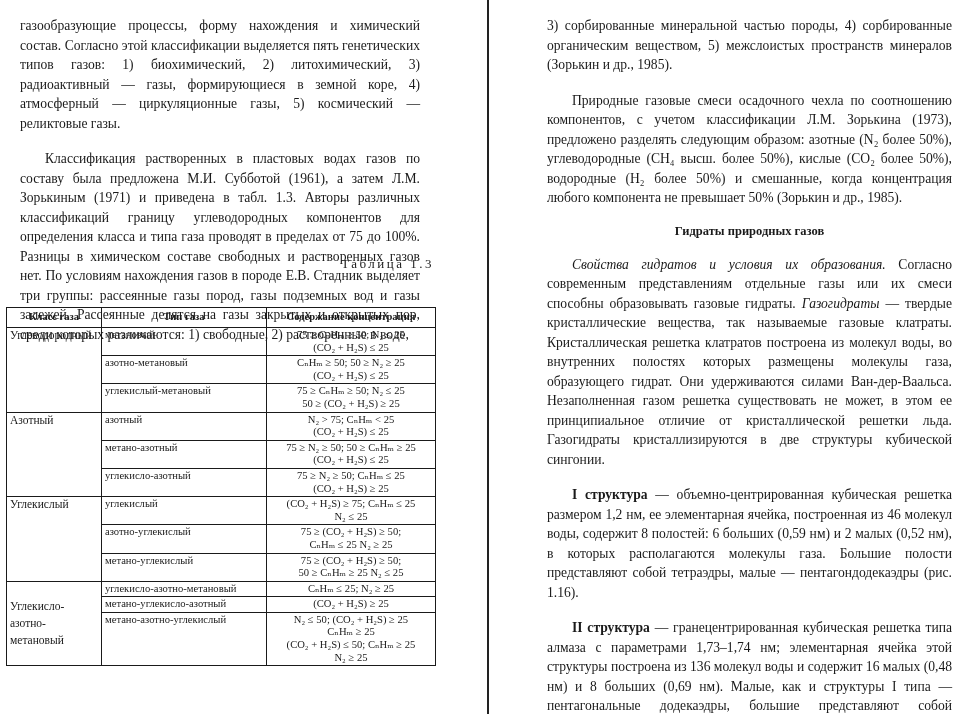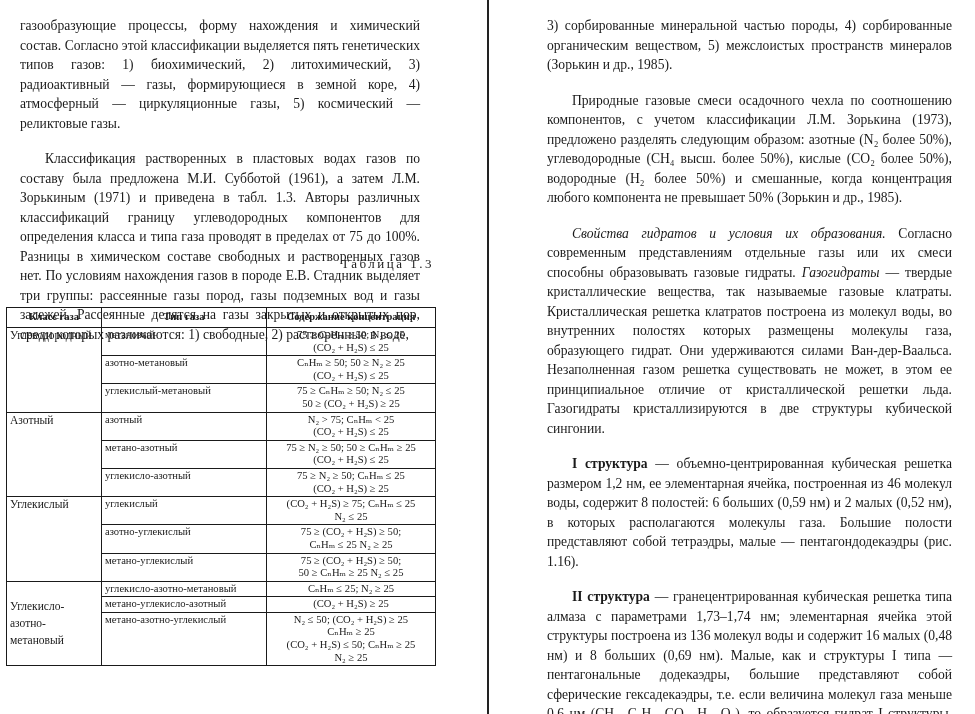--- a/index.html
+++ b/index.html
@@ -144,16 +144,17 @@
       </tr>
     </tbody>
   </table>
 </div>
 
 <div class="gutter"></div>
 
 <div class="page page-right">
   <p class="para">3) сорбированные минеральной частью породы, 4) сорбированные органическим веществом, 5) межслоистых пространств минералов (Зорькин и др., 1985).</p>
   <p class="para indent">Природные газовые смеси осадочного чехла по соотношению компонентов, с учетом классификации Л.М. Зорькина (1973), предложено разделять следующим образом: азотные (N₂ более 50%), углеводородные (CH₄ высш. более 50%), кислые (CO₂ более 50%), водородные (H₂ более 50%) и смешанные, когда концентрация любого компонента не превышает 50% (Зорькин и др., 1985).</p>
+  <h3 class="section">Гидраты природных газов</h3>
   <p class="para indent"><span class="it">Свойства гидратов и условия их образования.</span><span> Согласно современным представлениям отдельные газы или их смеси способны образовывать газовые гидраты. </span><span class="it">Газогидраты</span><span> — твердые кристаллические вещества, так называемые газовые клатраты. Кристаллическая решетка клатратов построена из молекул воды, во внутренних полостях которых размещены молекулы газа, образующего гидрат. Они удерживаются силами Ван-дер-Ваальса. Незаполненная газом решетка существовать не может, в этом ее принципиальное отличие от кристаллической решетки льда. Газогидраты кристаллизируются в две структуры кубической сингонии.</span></p>
   <p class="para indent"><span class="b">I структура</span><span> — объемно-центрированная кубическая решетка размером 1,2 нм, ее элементарная ячейка, построенная из 46 молекул воды, содержит 8 полостей: 6 больших (0,59 нм) и 2 малых (0,52 нм), в которых располагаются молекулы газа. Большие полости представляют собой тетраэдры, малые — пентагондодекаэдры (рис. 1.16).</span></p>
   <p class="para indent"><span class="b">II структура</span><span> — гранецентрированная кубическая решетка типа алмаза с параметрами 1,73–1,74 нм; элементарная ячейка этой структуры построена из 136 молекул воды и содержит 16 малых (0,48 нм) и 8 больших (0,69 нм). Малые, как и структуры I типа — пентагональные додекаэдры, большие представляют собой сферические гексадекаэдры, т.е. если величина молекул газа меньше 0,6 нм (CH₄, C₂H₆, CO₂, H₂, O₂), то образуется гидрат I структуры, если меньше 0,69 нм, то гидрат II структуры (C₃H₈, C₄H₁₀ и др.), если больше 0,69 нм, то гидраты вообще не образуются. Внешний вид кристаллов газовых гидратов достаточно разнообразен и зависит как от состава, так и от гидродинамических параметров гидратообразования. Было установлено, что чем меньше молекулярная масса газа, тем более прямолинейными получаются</span></p>
 </div>
 
 </body></html>

